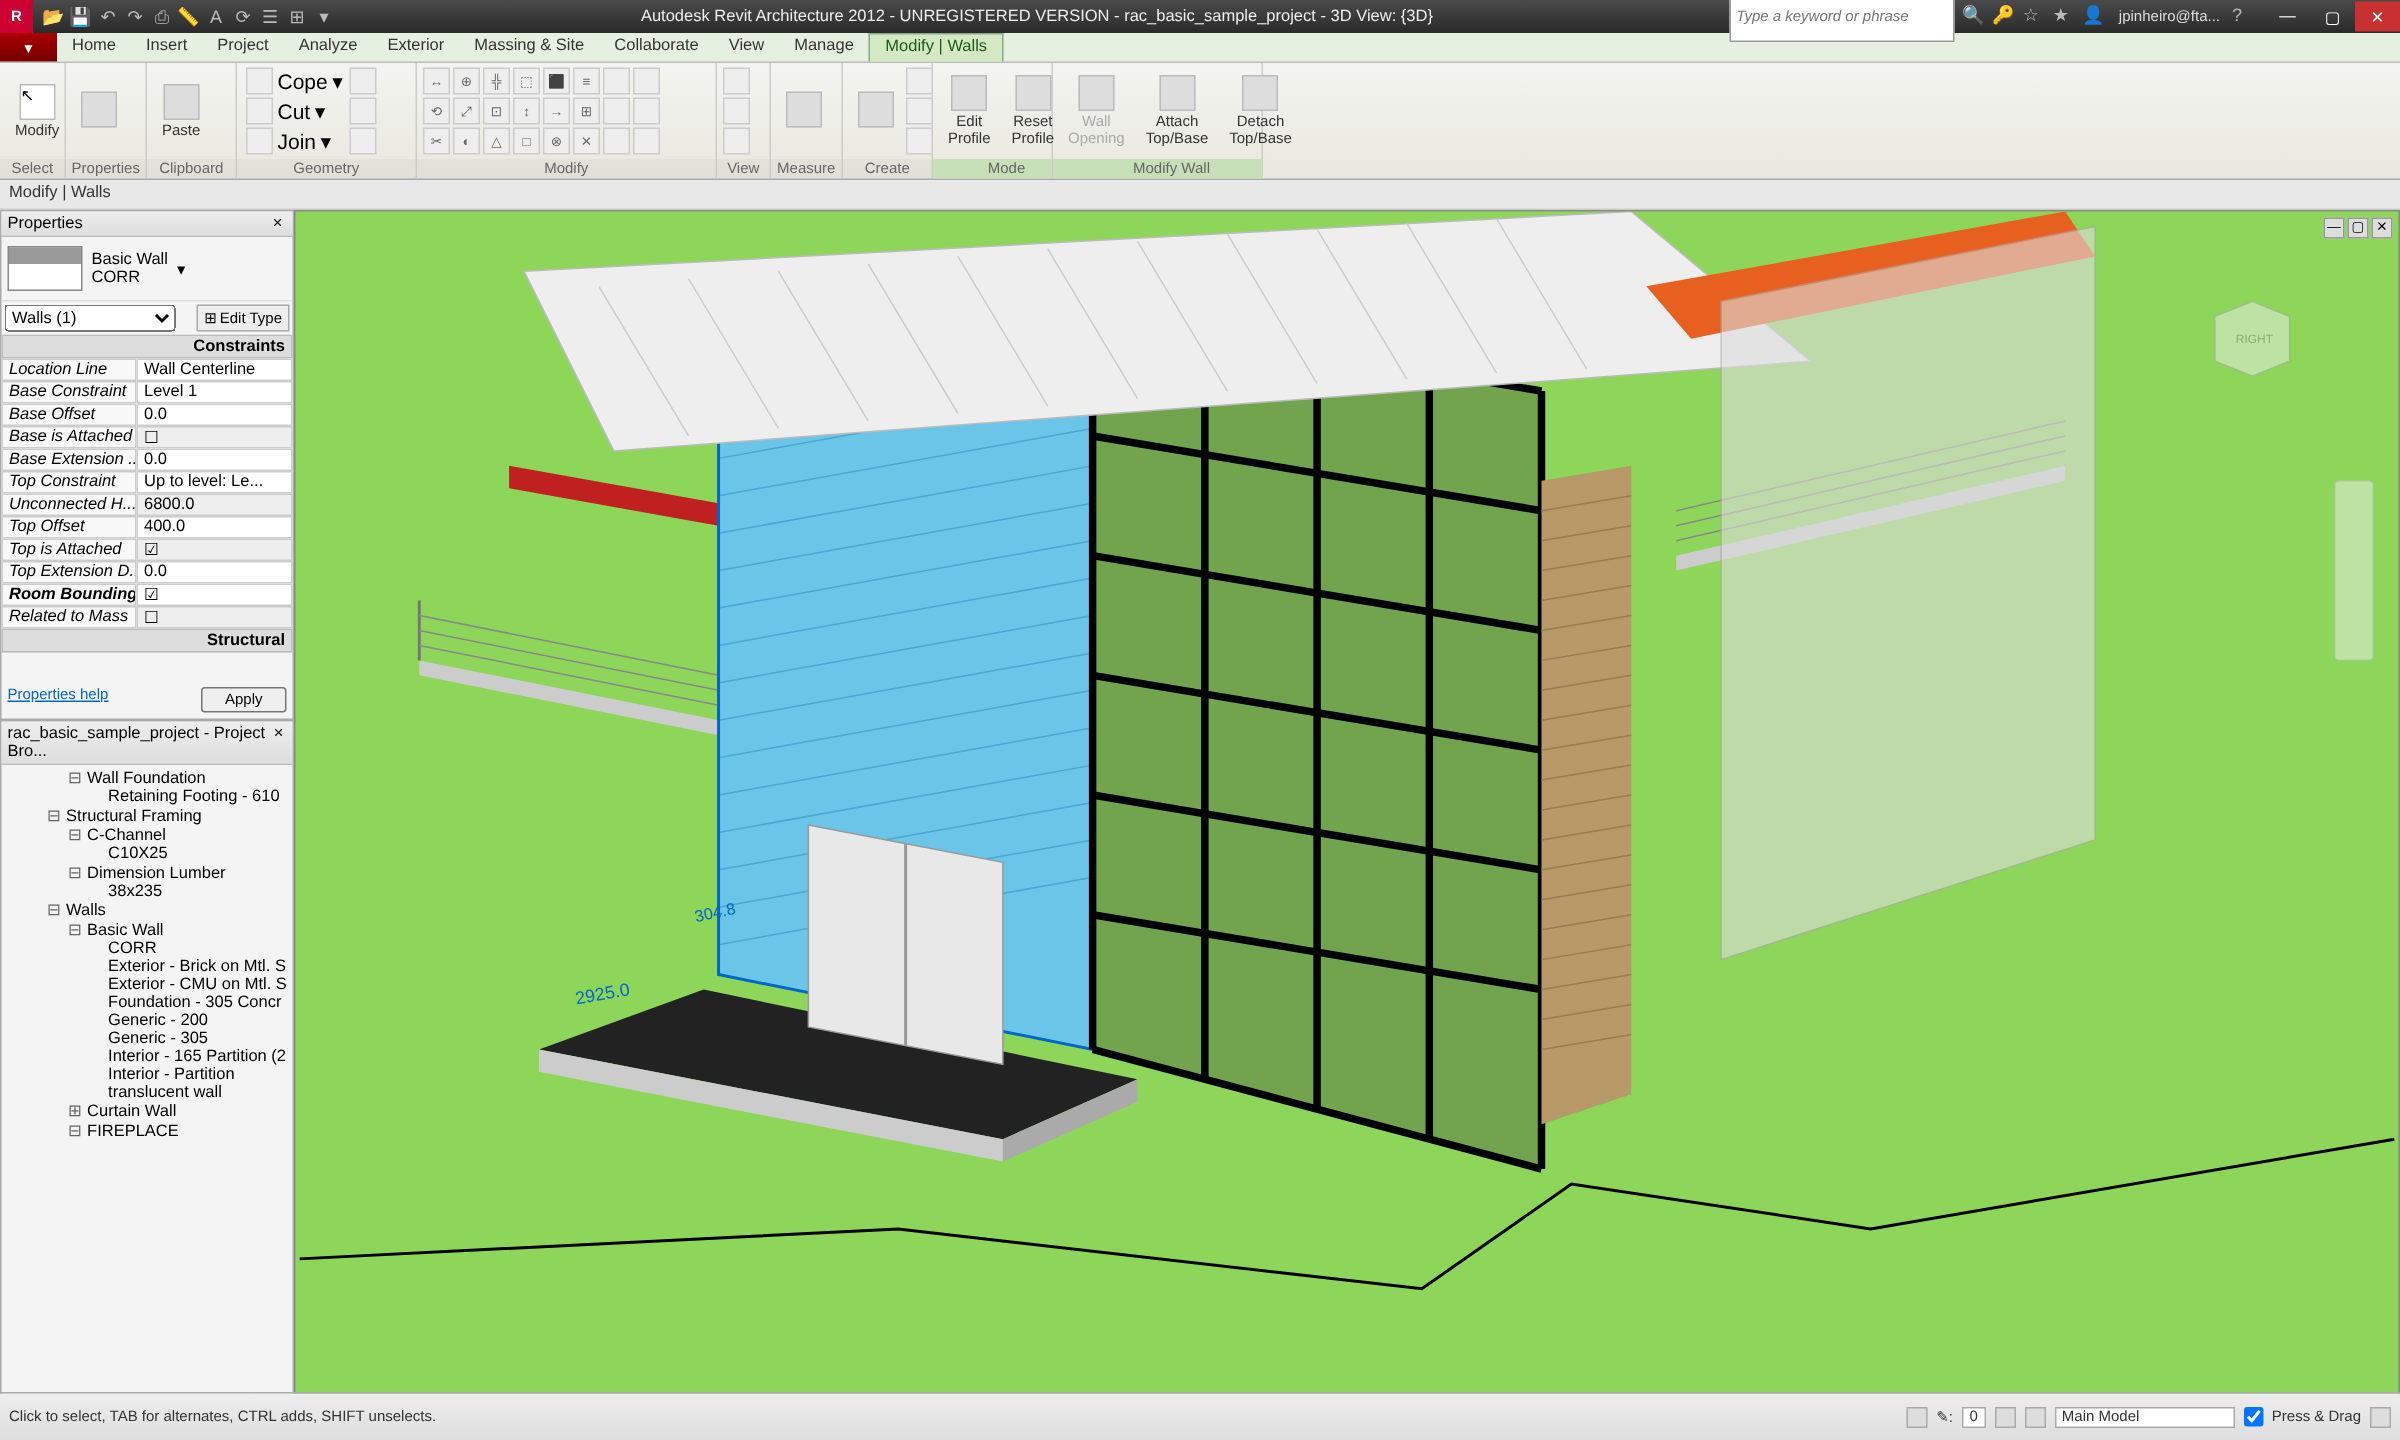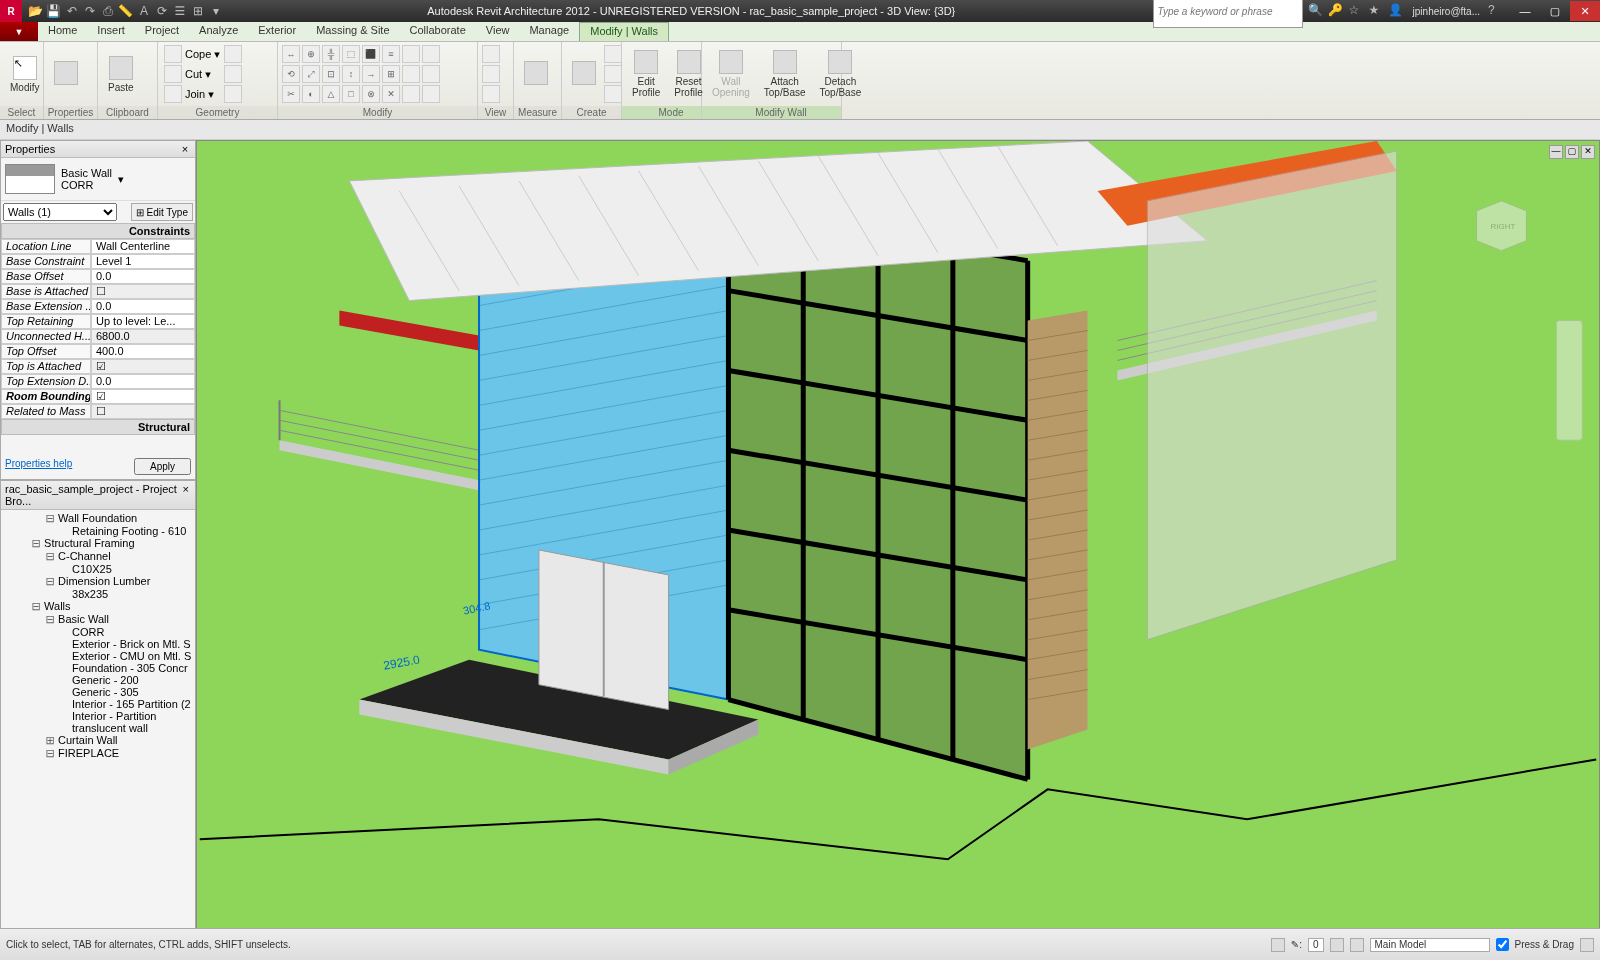--- a/index.html
+++ b/index.html
@@ -30,21 +30,21 @@
 .ribbon .panel { border-right: 1px solid #ccc; display: flex; flex-direction: column; }
 .ribbon .panel-body { flex: 1; display: flex; align-items: center; padding: 2px 4px; gap: 2px; }
 .ribbon .panel-label { text-align: center; font-size: 10px; color: #666; padding: 1px 0; background: rgba(0,0,0,0.03); }
 .ribbon .panel.green .panel-label { background: #c8e0b8; padding-left: 19px; }
 .ribbon .big-btn { display: flex; flex-direction: column; align-items: center; padding: 2px 6px; cursor: pointer; }
 .ribbon .big-btn .bi { width: 24px; height: 24px; background: #ddd; border: 1px solid #bbb; margin-bottom: 2px; }
 .ribbon .big-btn span { font-size: 10px; color: #333; text-align: center; line-height: 1.1; }
 .ribbon .big-btn.disabled span { color: #aaa; }
 .ribbon .small-grid { display: grid; grid-template-rows: repeat(3, 18px); grid-auto-flow: column; gap: 2px; }
 .ribbon .sm { width: 18px; height: 18px; background: #eee; border: 1px solid #ccc; cursor: pointer; font-size: 9px; display: flex; align-items: center; justify-content: center; color: #666; }
-.ribbon .sm-label { display: flex; align-items: center; gap: 3px; font-size: 11px; padding: 0 2px; }
+.ribbon .sm-label { display: flex; align-items: center; gap: 3px; font-size: 14px; padding: 0 2px; }
 
 
 .context-bar { height: 20px; background: #e8e8e8; border-bottom: 1px solid #ccc; padding: 2px 6px; font-size: 11px; color: #333; }
 
 
 .main { display: flex; height: 800px; }
 .left-col { width: 196px; display: flex; flex-direction: column; }
 
 
 .panel-box { border: 1px solid #aaa; background: #f4f4f4; display: flex; flex-direction: column; }
@@ -333,21 +333,21 @@
           </div>
           <div class="prop-row">
             <div class="k">Base is Attached</div>
             <div class="v grey unchk"></div>
           </div>
           <div class="prop-row">
             <div class="k">Base Extension ...</div>
             <div class="v">0.0</div>
           </div>
           <div class="prop-row">
-            <div class="k">Top Retaining</div>
+            <div class="k">Top Constraint</div>
             <div class="v">Up to level: Le...</div>
           </div>
           <div class="prop-row">
             <div class="k">Unconnected H...</div>
             <div class="v grey">6800.0</div>
           </div>
           <div class="prop-row">
             <div class="k">Top Offset</div>
             <div class="v">400.0</div>
           </div>

